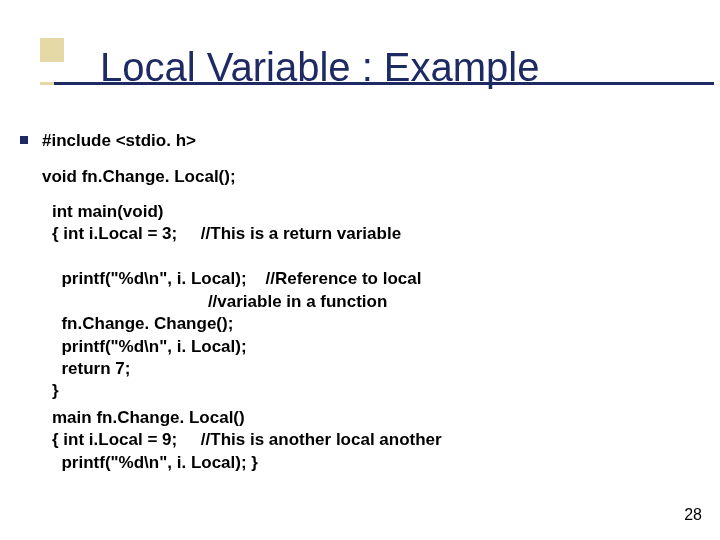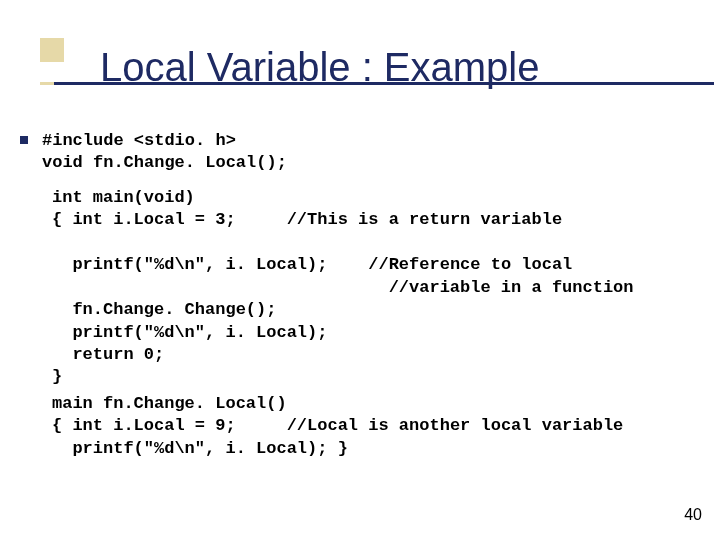--- a/index.html
+++ b/index.html
@@ -65,21 +65,21 @@
   }
   .bullet {
     position: absolute;
     left: 0;
     top: 6px;
     width: 8px;
     height: 8px;
     background: #1e2a63;
   }
   .code {
-    font-family: Liberation Mono, monospace;
+    font-family: Liberation Sans, sans-serif;
     font-size: 17px;
     font-weight: bold;
     line-height: 1.32;
     white-space: pre;
     margin-left: 22px;
   }
   .block2 {
     margin-left: 32px;
     margin-top: 12px;
   }
@@ -104,30 +104,30 @@
   <div class="accent-square"></div>
   <div class="title-underline-short"></div>
   <div class="title-underline"></div>
   <div class="title-text">Local Variable : Example</div>
 </div>
 
 <div class="content">
   <div class="bullet"></div>
 
   <div class="code">#include &lt;stdio. h&gt;</div>
-  <div class="code" style="">void fn.Change. Local();</div>
+  <div class="code" style="margin-top:14px">void fn.Change. Local();</div>
 
   <div class="code block2"><span>int main(void)</span>
 <span>{ int i.Local = 3;</span>     <span class="cmt">//This is a return variable</span>
 
 <span>  printf("%d\n", i. Local);</span>    <span class="cmt">//Reference to local</span>
                                  <span class="cmt">//variable in a function</span>
 <span>  fn.Change. Change();</span>
 <span>  printf("%d\n", i. Local);</span>
-<span>  return 0;</span>
+<span>  return 7;</span>
 <span>}</span></div>
 
   <div class="code block3"><span>main fn.Change. Local()</span>
-<span>{ int i.Local = 9;</span>     <span class="cmt">//Local is another local variable</span>
+<span>{ int i.Local = 9;</span>     <span class="cmt">//This is another local another</span>
 <span>  printf("%d\n", i. Local); }</span></div>
 </div>
 
-<div class="page-num">40</div>
+<div class="page-num">28</div>
 
 </body></html>

